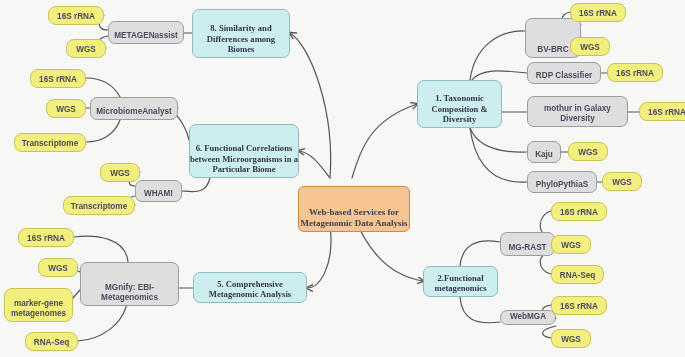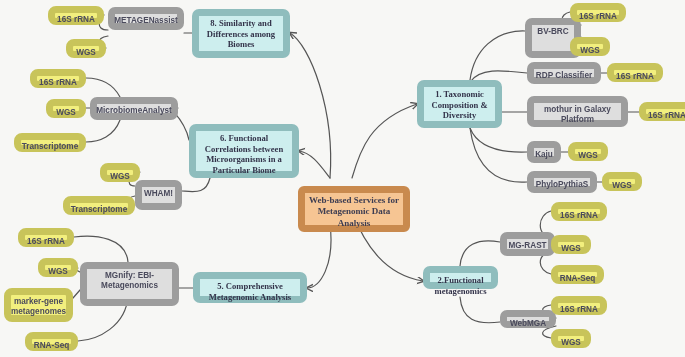--- a/index.html
+++ b/index.html
@@ -19,24 +19,24 @@
     position: absolute;
     left: 0;
     top: 0;
     width: 685px;
     height: 357px;
   }
   .node {
     position: absolute;
     box-sizing: border-box;
     display: flex;
-    align-items: flex-start;
+    align-items: flex-end;
     justify-content: center;
     text-align: center;
-    border: 7px solid #a21caf;
+    border: 1px solid #a21caf;
     border-radius: 7px;
     color: #3b3b4f;
     line-height: 1.25;
     padding: 2px 0;
   }
   .node-root {
     background: #f6c593;
     border-color: #c98a4e;
     border-radius: 6px;
     font-family: "Liberation Serif", serif;
@@ -136,38 +136,38 @@
       <div class="node node-leaf" style="left: 570px; top: 37px; width: 40px; height: 19px;">
         <span>WGS</span>
       </div>
       <div class="node node-tool" style="left: 527px; top: 62px; width: 74px; height: 22px;">
         <span>RDP Classifier</span>
       </div>
       <div class="node node-leaf" style="left: 607px; top: 63px; width: 56px; height: 19px;">
         <span>16S rRNA</span>
       </div>
       <div class="node node-tool" style="left: 527px; top: 96px; width: 101px; height: 31px;">
-        <span>mothur in Galaxy Platform</span>
+        <span>mothur in Galaxy Diversity</span>
       </div>
       <div class="node node-leaf" style="left: 639px; top: 102px; width: 56px; height: 19px;">
         <span>16S rRNA</span>
       </div>
       <div class="node node-tool" style="left: 527px; top: 141px; width: 34px; height: 22px;">
         <span>Kaju</span>
       </div>
       <div class="node node-leaf" style="left: 568px; top: 142px; width: 40px; height: 19px;">
         <span>WGS</span>
       </div>
       <div class="node node-tool" style="left: 527px; top: 171px; width: 70px; height: 22px;">
         <span>PhyloPythiaS</span>
       </div>
       <div class="node node-leaf" style="left: 602px; top: 172px; width: 40px; height: 19px;">
         <span>WGS</span>
       </div>
-      <div class="node node-branch" style="left: 423px; top: 266px; width: 75px; height: 23px;">
+      <div class="node node-branch" style="left: 423px; top: 266px; width: 75px; height: 31px;">
         <span>2.Functional metagenomics</span>
       </div>
       <div class="node node-tool" style="left: 500px; top: 232px; width: 55px; height: 24px;">
         <span>MG-RAST</span>
       </div>
       <div class="node node-leaf" style="left: 551px; top: 202px; width: 56px; height: 19px;">
         <span>16S rRNA</span>
       </div>
       <div class="node node-leaf" style="left: 551px; top: 235px; width: 40px; height: 19px;">
         <span>WGS</span>
@@ -180,21 +180,21 @@
       </div>
       <div class="node node-leaf" style="left: 551px; top: 296px; width: 56px; height: 19px;">
         <span>16S rRNA</span>
       </div>
       <div class="node node-leaf" style="left: 551px; top: 329px; width: 40px; height: 19px;">
         <span>WGS</span>
       </div>
       <div class="node node-branch" style="left: 192px; top: 9px; width: 98px; height: 49px;">
         <span>8. Similarity and Differences among Biomes</span>
       </div>
-      <div class="node node-tool" style="left: 108px; top: 7px; width: 76px; height: 23px;">
+      <div class="node node-tool" style="left: 108px; top: 21px; width: 76px; height: 23px;">
         <span>METAGENassist</span>
       </div>
       <div class="node node-leaf" style="left: 48px; top: 6px; width: 56px; height: 19px;">
         <span>16S rRNA</span>
       </div>
       <div class="node node-leaf" style="left: 66px; top: 39px; width: 40px; height: 19px;">
         <span>WGS</span>
       </div>
       <div class="node node-branch" style="left: 189px; top: 124px; width: 110px; height: 54px;">
         <span>6. Functional Correlations between Microorganisms in a Particular Biome</span>
@@ -204,21 +204,21 @@
       </div>
       <div class="node node-leaf" style="left: 30px; top: 69px; width: 56px; height: 19px;">
         <span>16S rRNA</span>
       </div>
       <div class="node node-leaf" style="left: 46px; top: 99px; width: 40px; height: 19px;">
         <span>WGS</span>
       </div>
       <div class="node node-leaf" style="left: 14px; top: 133px; width: 72px; height: 19px;">
         <span>Transcriptome</span>
       </div>
-      <div class="node node-tool" style="left: 135px; top: 180px; width: 47px; height: 30px;">
+      <div class="node node-tool" style="left: 135px; top: 180px; width: 47px; height: 22px;">
         <span>WHAM!</span>
       </div>
       <div class="node node-leaf" style="left: 100px; top: 163px; width: 40px; height: 19px;">
         <span>WGS</span>
       </div>
       <div class="node node-leaf" style="left: 63px; top: 196px; width: 72px; height: 19px;">
         <span>Transcriptome</span>
       </div>
       <div class="node node-branch" style="left: 193px; top: 272px; width: 114px; height: 31px; font-family: Liberation Serif, serif;">
         <span>5. Comprehensive Metagenomic Analysis</span>

